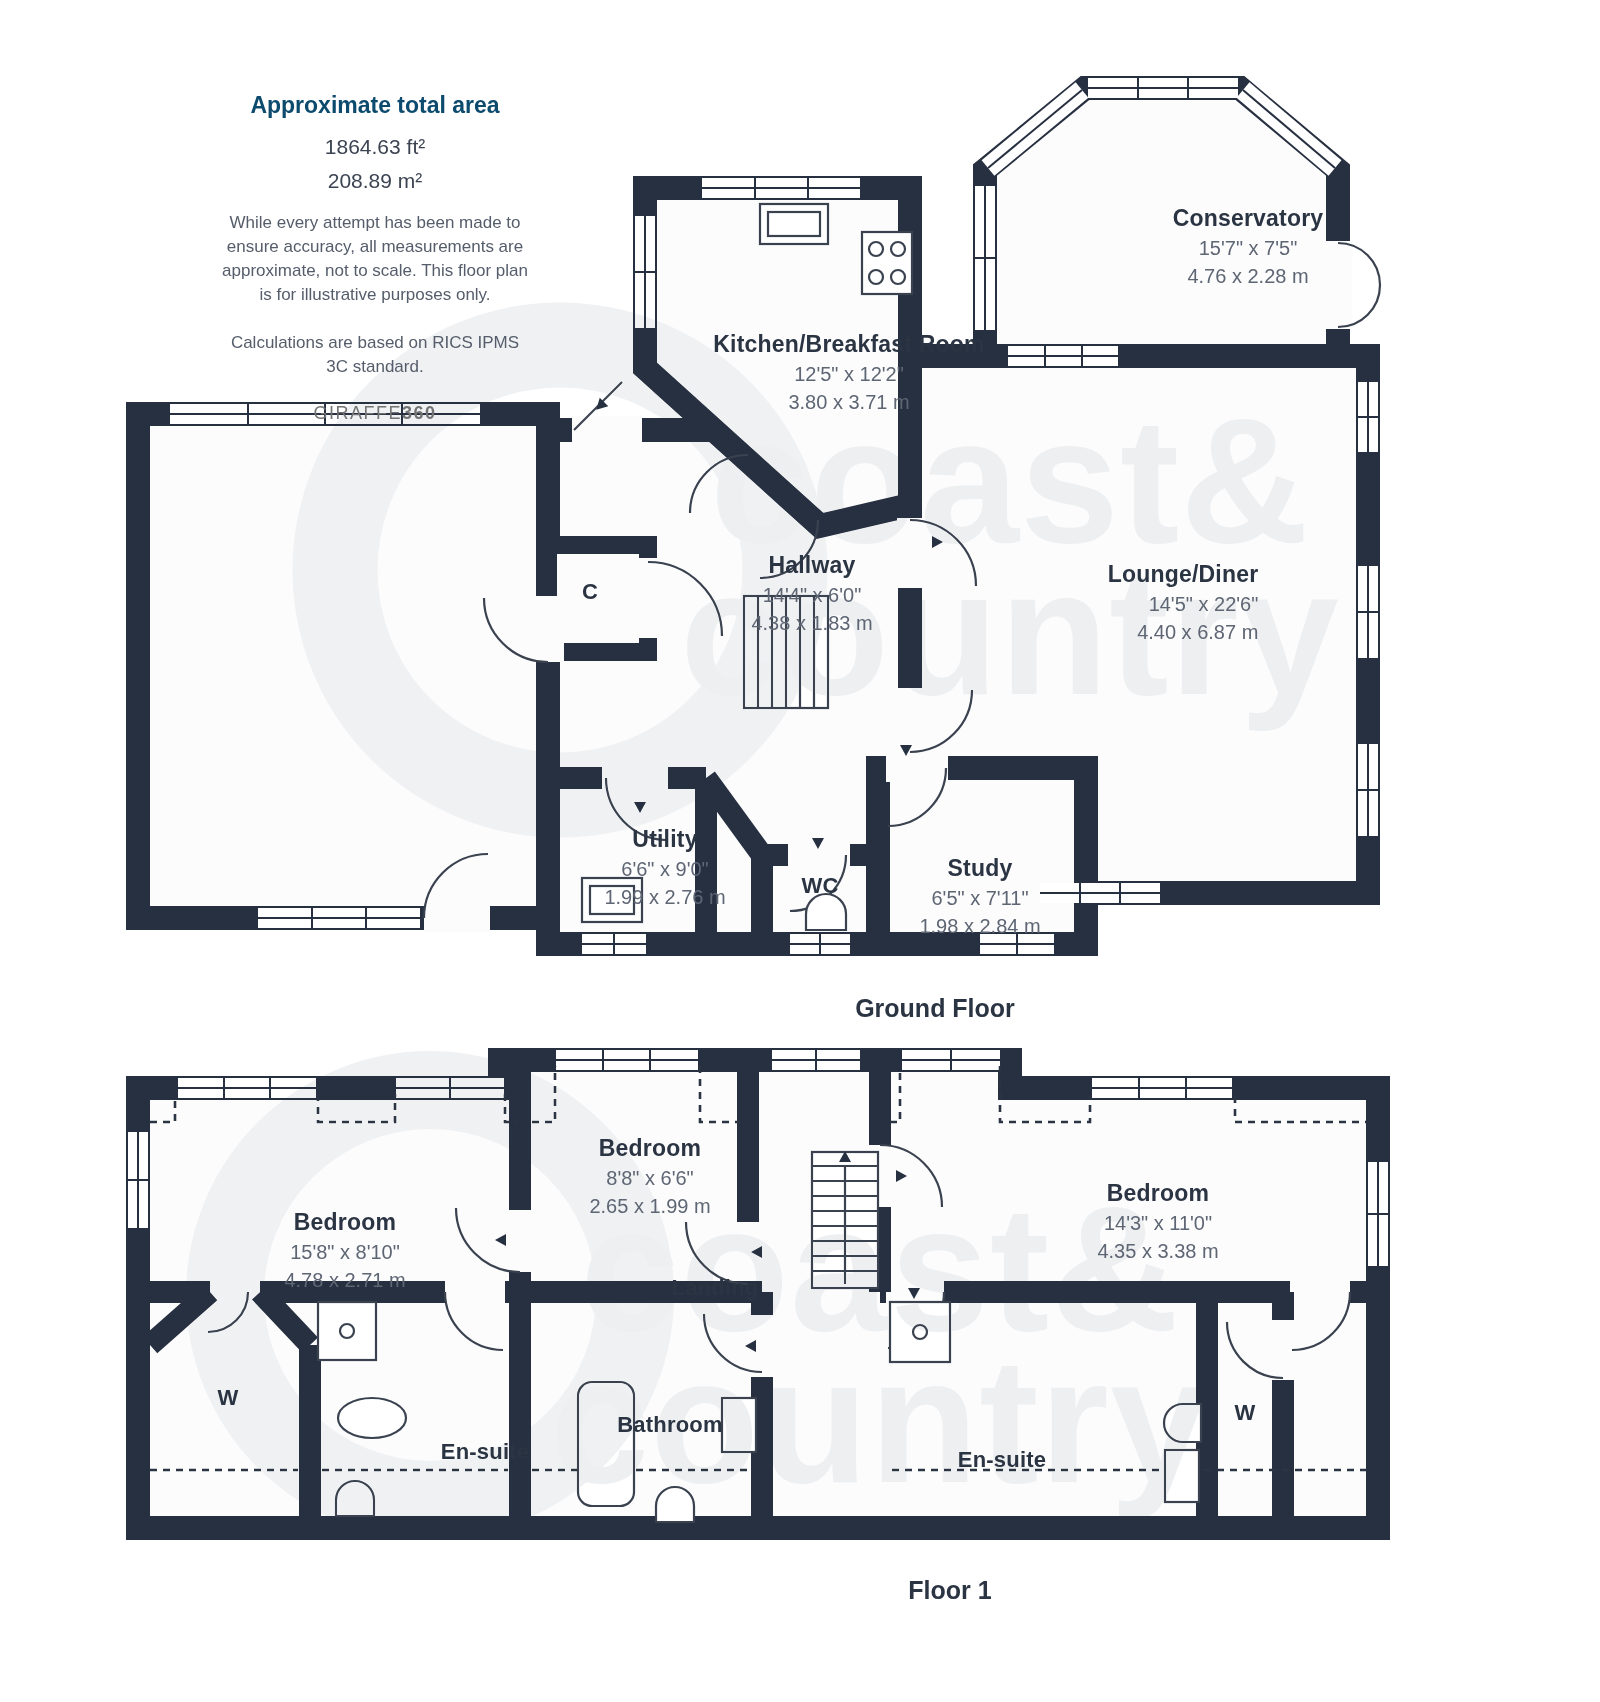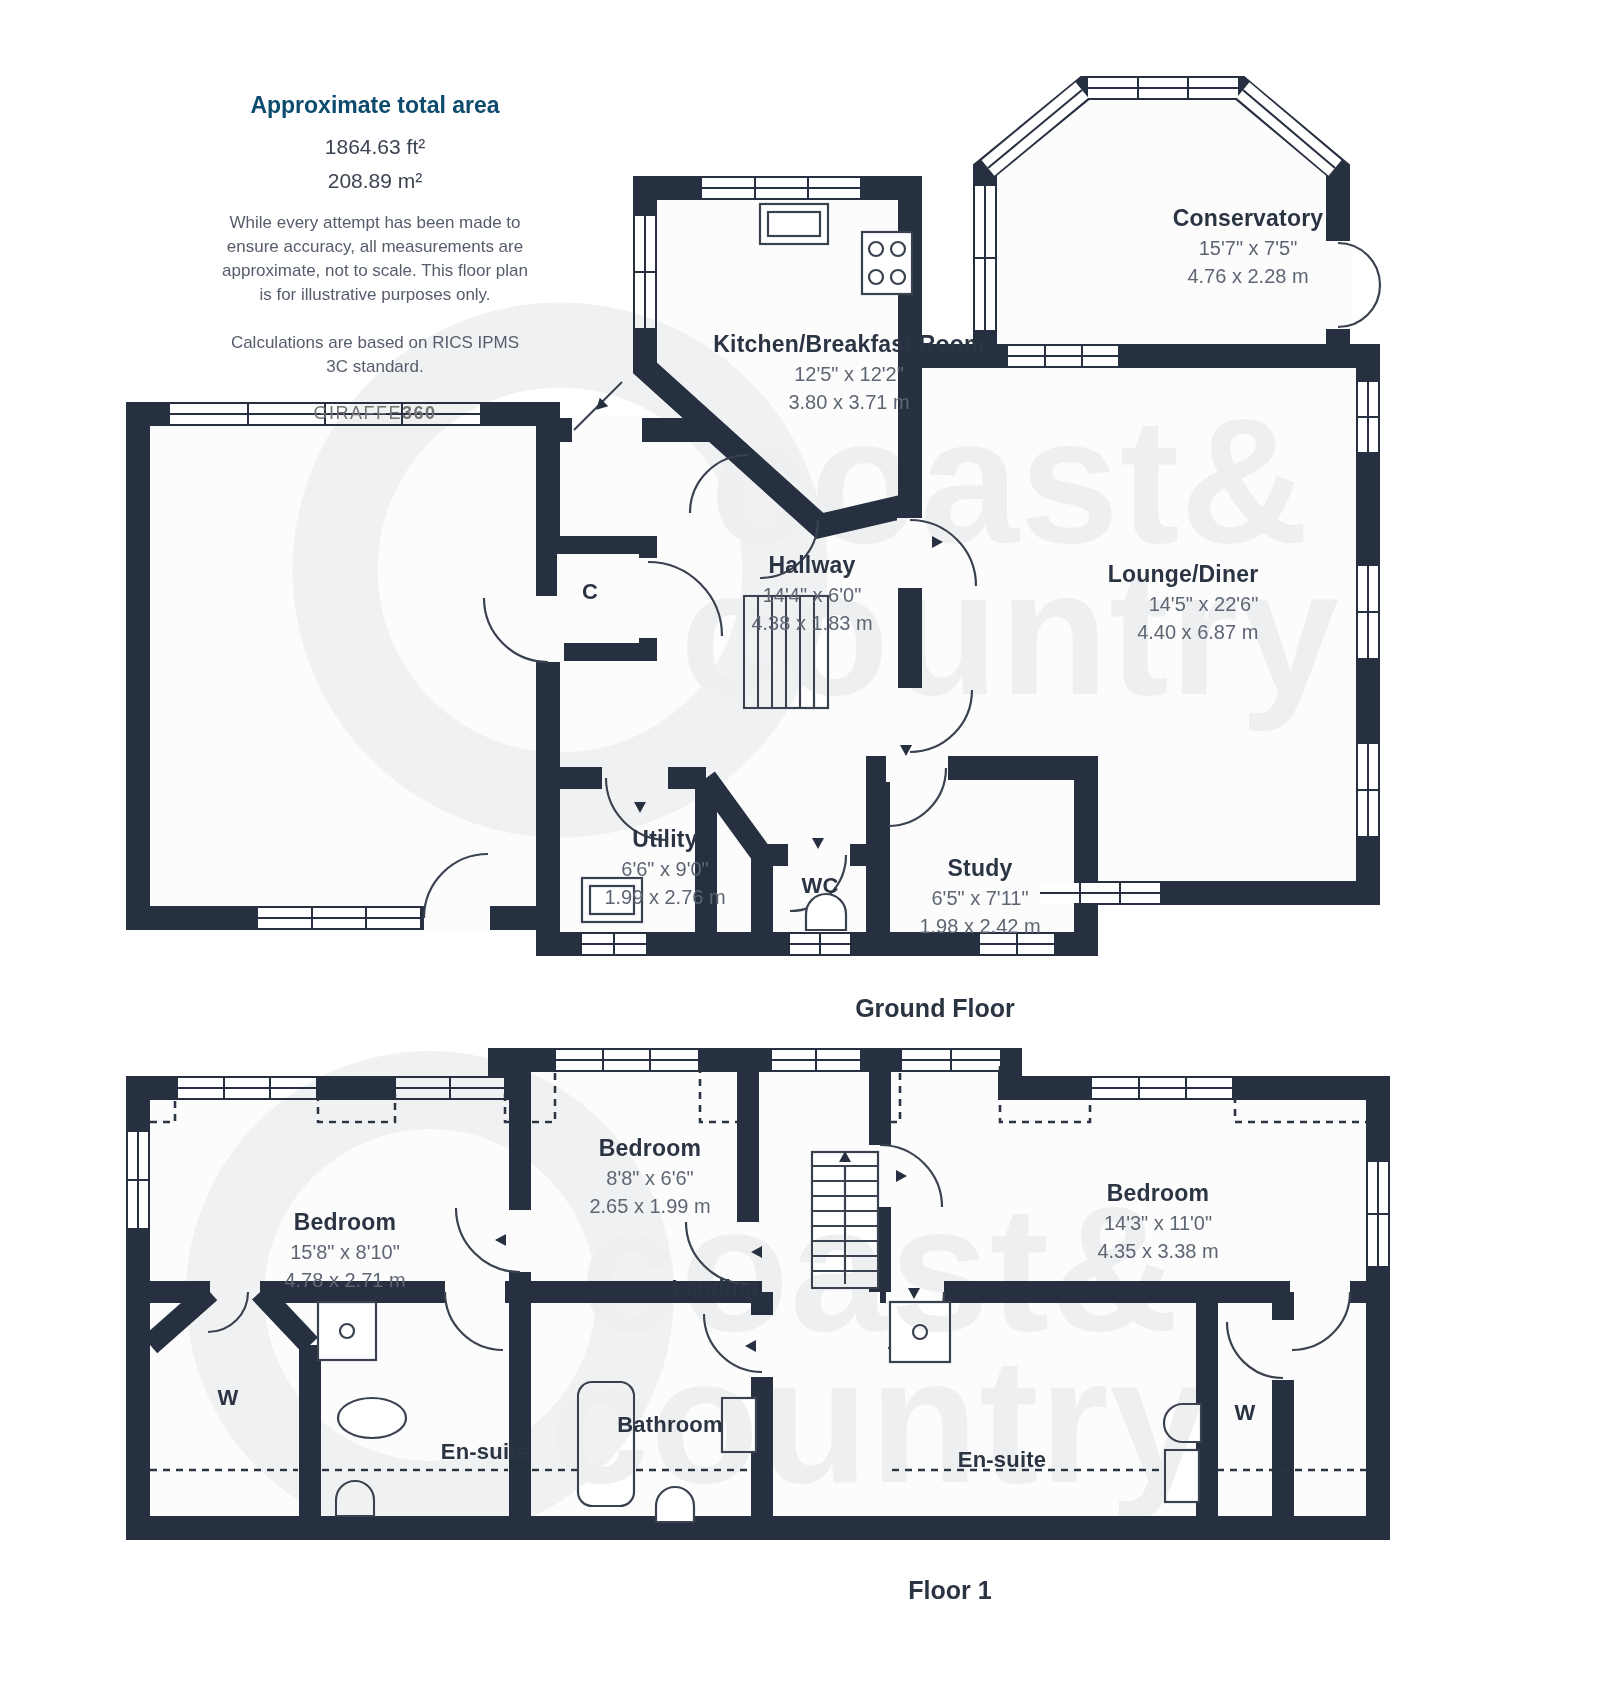--- a/index.html
+++ b/index.html
@@ -318,21 +318,21 @@
     <div class="rn">Utility</div>
     <div class="rd">6'6" x 9'0"</div>
     <div class="rd">1.99 x 2.76 m</div>
   </div>
   <div class="lbl single" style="left:820px;top:886px;">
     <div class="rn">WC</div>
   </div>
   <div class="lbl" style="left:980px;top:896px;">
     <div class="rn">Study</div>
     <div class="rd">6'5" x 7'11"</div>
-    <div class="rd">1.98 x 2.42 m</div>
+    <div class="rd">1.98 x 2.84 m</div>
   </div>
   <div class="lbl single" style="left:590px;top:592px;">
     <div class="rn">C</div>
   </div>
   <div class="lbl cap" style="left:935px;top:1008px;">Ground Floor</div>
 
   <div class="lbl" style="left:345px;top:1250px;">
     <div class="rn">Bedroom</div>
     <div class="rd">15'8" x 8'10"</div>
     <div class="rd">4.78 x 2.71 m</div>

